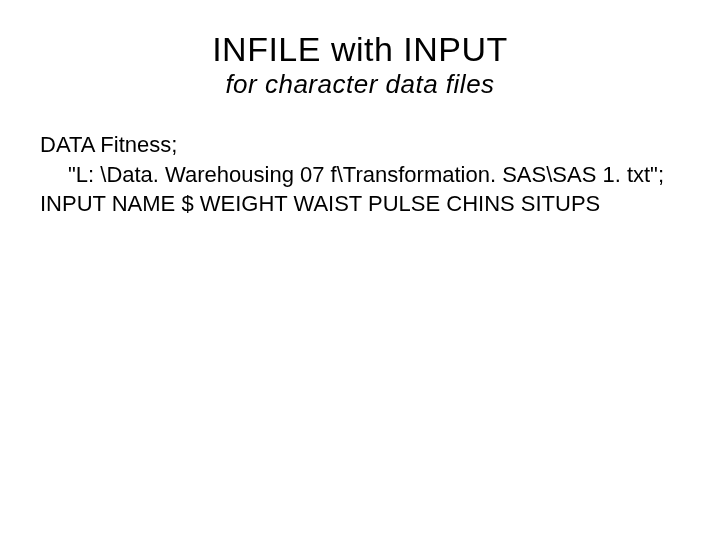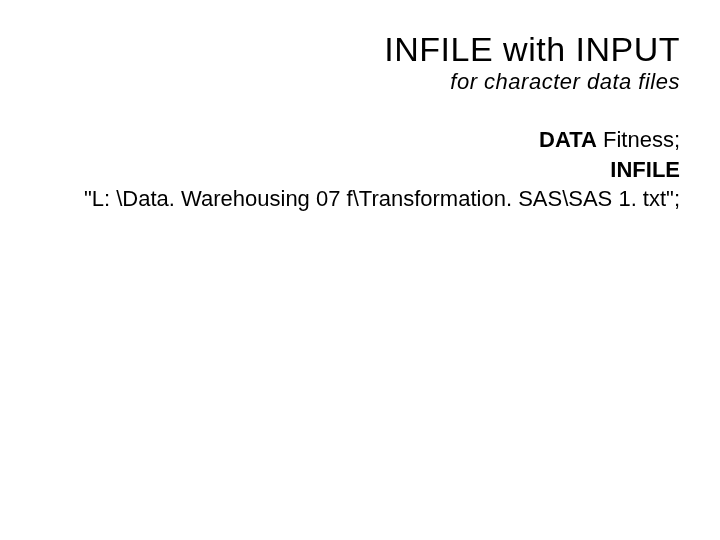--- a/index.html
+++ b/index.html
@@ -1,56 +1,56 @@
 <!DOCTYPE html>
 <html><head>
   <meta charset="utf-8">
   <style>
-    * { margin: 0; padding: 0; box-sizing: border-box; text-align: right; }
+    * { margin: 0; padding: 0; box-sizing: border-box; }
     body {
       width: 720px;
       height: 540px;
       background: #ffffff;
       font-family: Arial, Helvetica, sans-serif;
       color: #000000;
       padding: 30px 40px;
     }
     .title-block {
       text-align: center;
       margin-bottom: 30px;
     }
     .title-line1 {
       font-size: 34px;
       font-weight: normal;
       letter-spacing: 0.5px;
     }
     .title-line2 {
-      font-size: 22px;
+      font-size: 26px;
       font-style: italic;
       font-weight: normal;
       letter-spacing: 0.5px;
     }
     .code-block {
       font-size: 22px;
       line-height: 1.35;
       text-align: left;
     }
     .line { display: block; }
     .indent { padding-left: 28px; }
-    .kw { font-weight: bold; margin-left: 32px; }
+    .kw { font-weight: normal; }
   </style>
 </head>
 <body>
 
 <div class="title-block">
   <div class="title-line1">INFILE with INPUT</div>
   <div class="title-line2">for character data files</div>
 </div>
 
 <div class="code-block">
   <span class="line">
     <span class="kw">DATA</span><span> Fitness;</span>
   </span>
+  <span class="line indent">"L: \Data. Warehousing 07 f\Transformation. SAS\SAS 1. txt";</span>
   <span class="line">
-    <span class="kw">INFILE</span>
+    <span class="kw">INPUT</span><span> NAME $ WEIGHT WAIST PULSE CHINS SITUPS</span>
   </span>
-  <span class="line indent">"L: \Data. Warehousing 07 f\Transformation. SAS\SAS 1. txt";</span>
 </div>
 
 </body></html>

